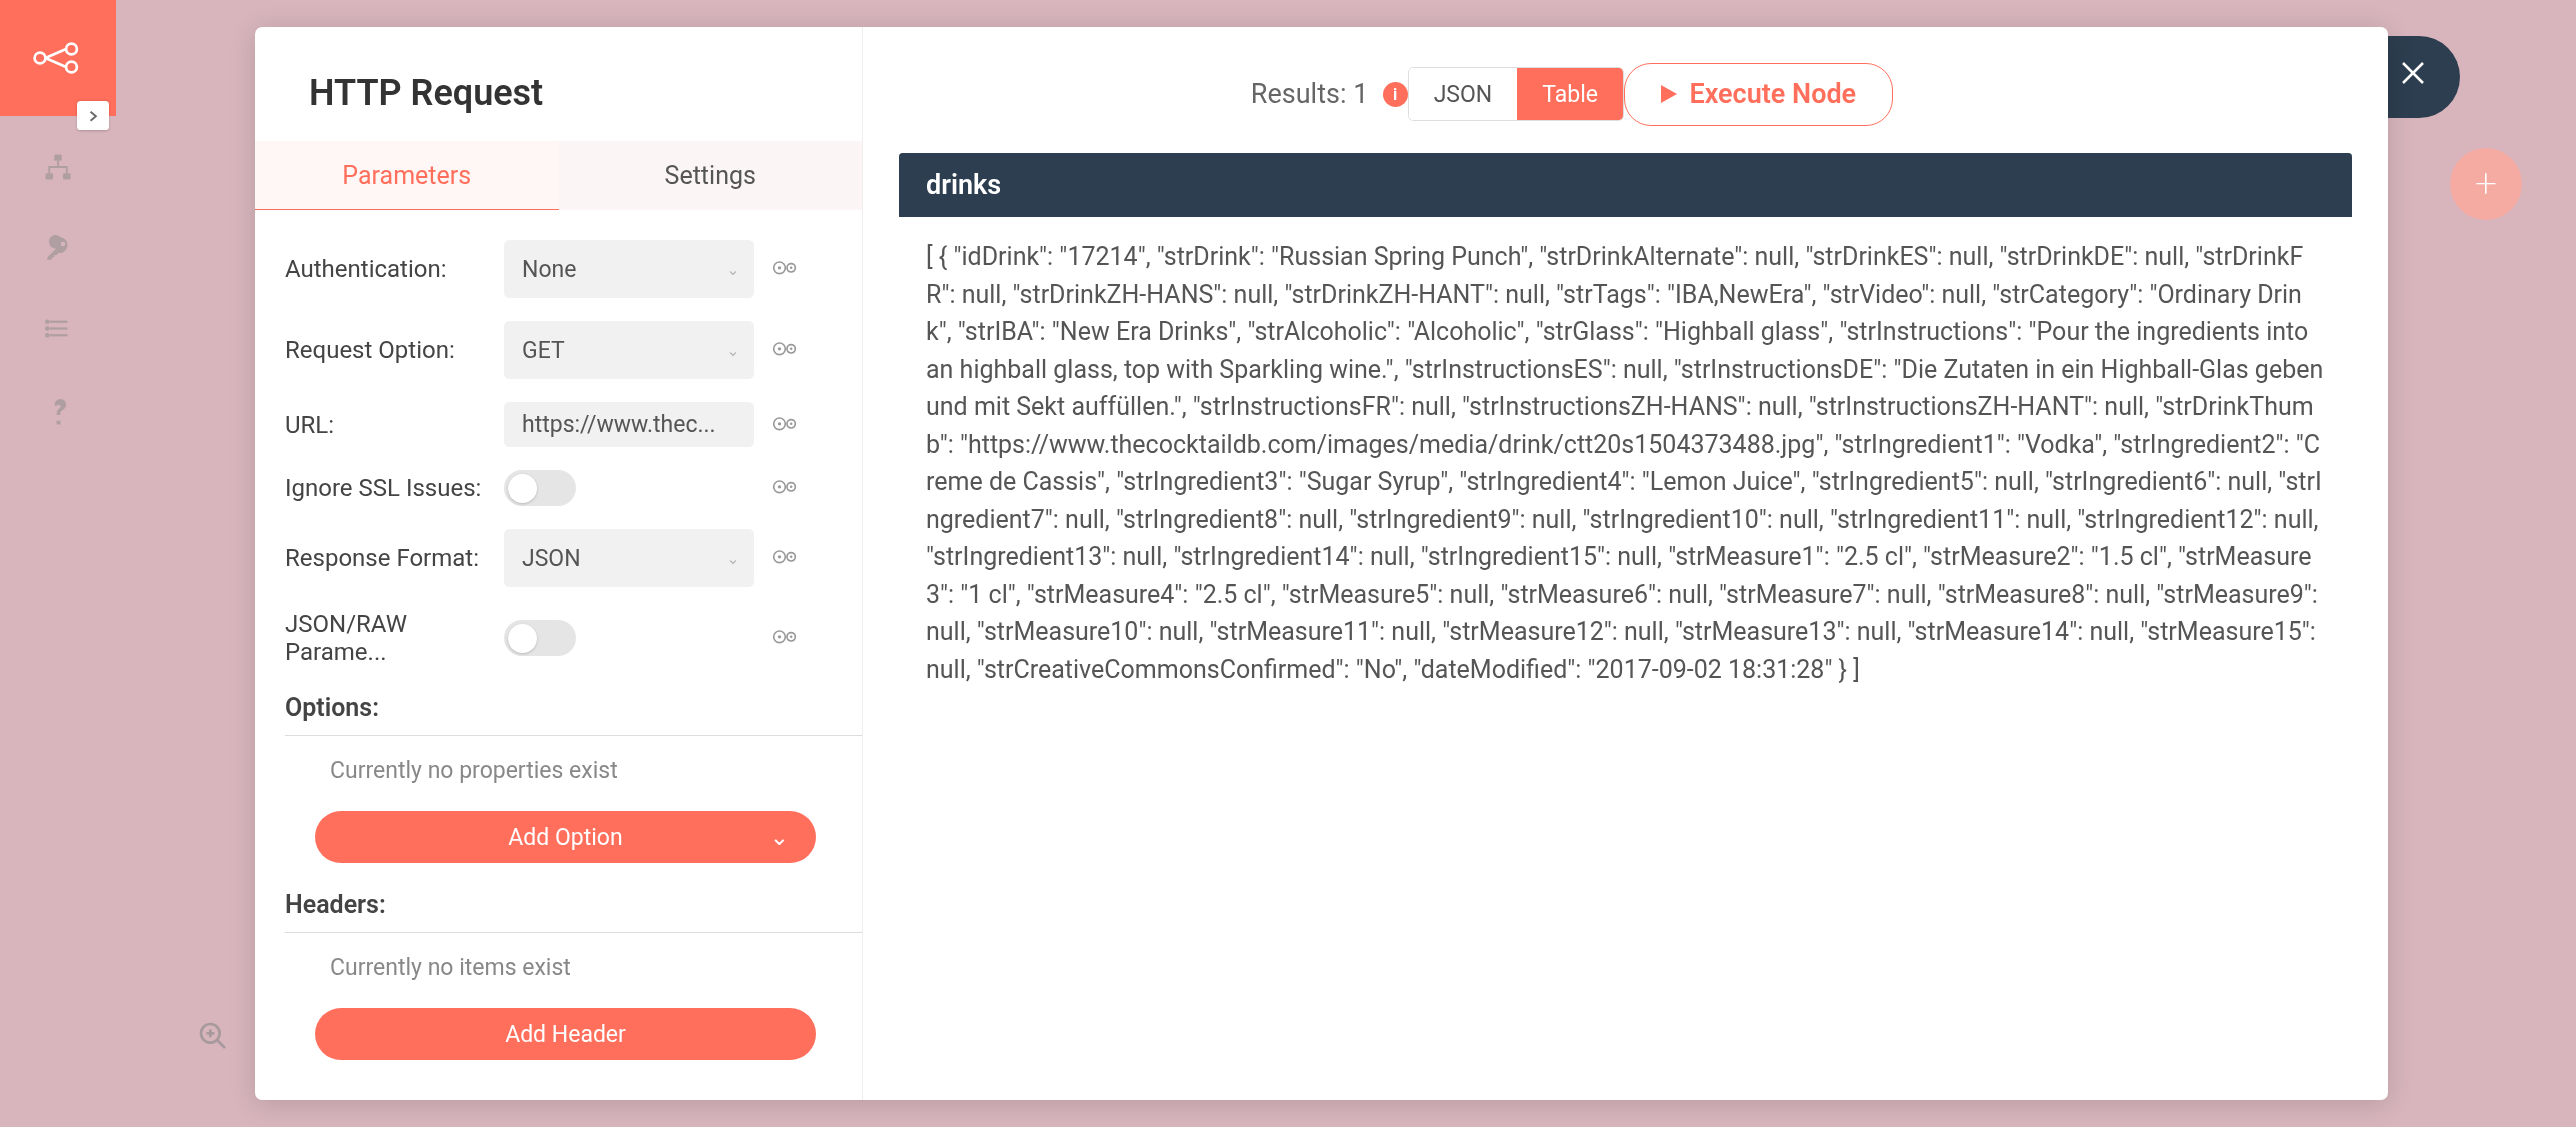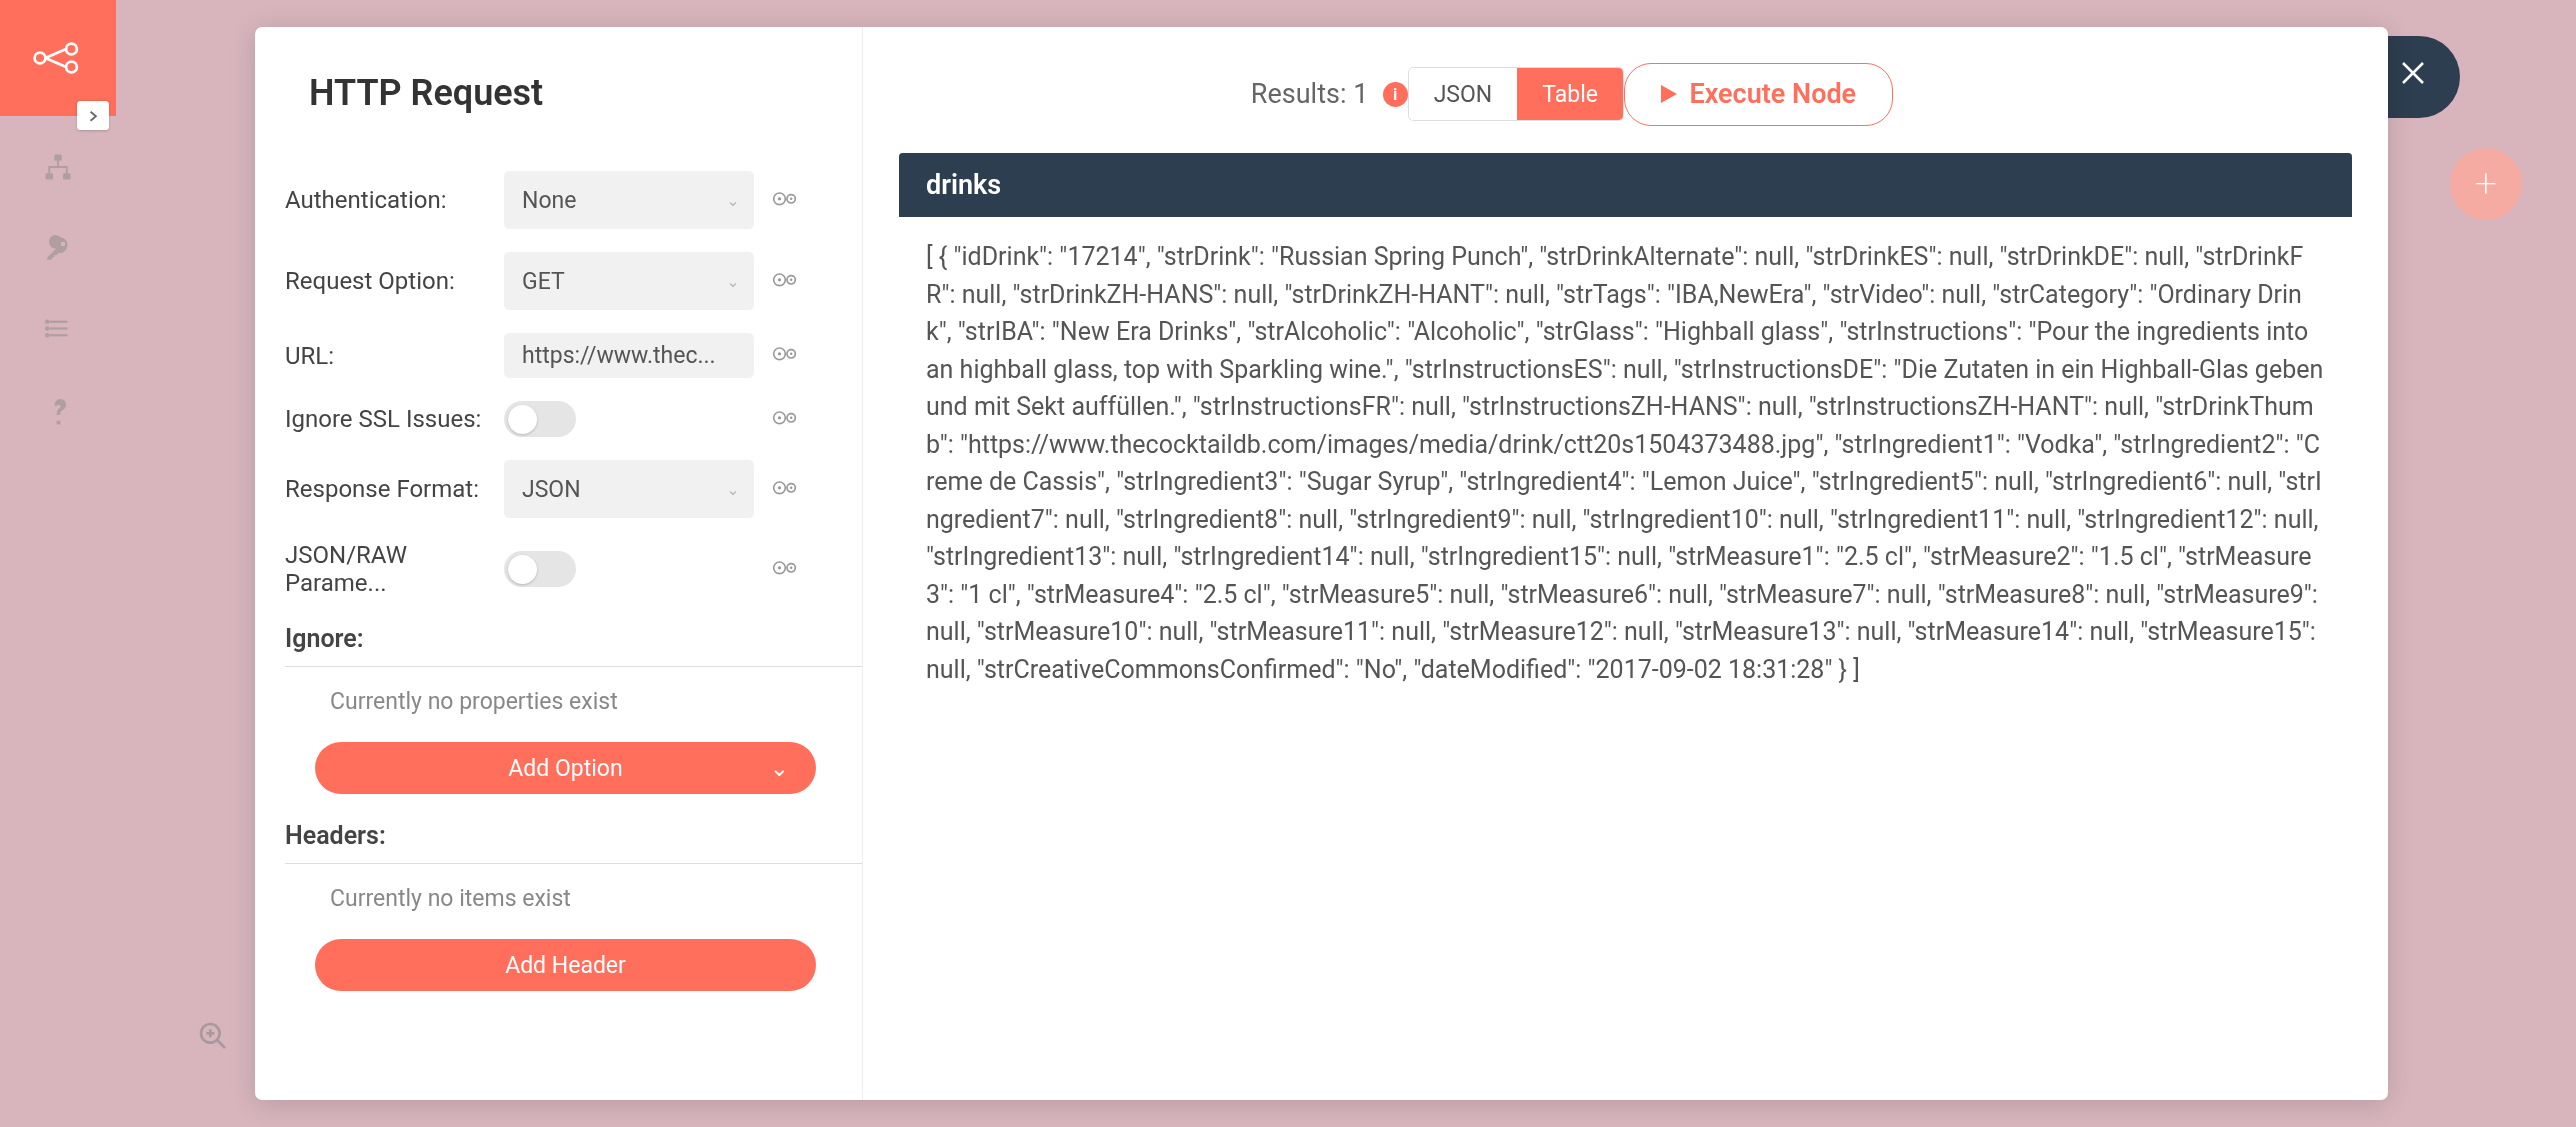--- a/index.html
+++ b/index.html
@@ -134,20 +134,24 @@
         <line x1="20" y1="4" x2="4" y2="20"></line>
       </svg></span>
 </div>
 
 <div class="modal">
 
   <div class="left-pane">
     <div class="left-header">
       <div class="left-title">HTTP Request</div>
     </div>
+    <div class="tabs">
+      <div class="tab active">Parameters</div>
+      <div class="tab">Settings</div>
+    </div>
     <div class="params-body">
 
       <div class="param-row">
         <div class="param-label">Authentication:</div>
         <div class="param-control select-like">
           <span>None</span>
             <span class="select-chev">⌄</span>
         </div>
         <span class="param-gear"><svg width="25" height="19.7" viewBox="0 0 30 22" fill="currentColor">
               <circle cx="9" cy="11" r="7" fill="none" stroke="currentColor" stroke-width="2"></circle>
@@ -221,21 +225,21 @@
             </div>
           </div>
         <span class="param-gear"><svg width="25" height="19.7" viewBox="0 0 30 22" fill="currentColor">
               <circle cx="9" cy="11" r="7" fill="none" stroke="currentColor" stroke-width="2"></circle>
               <circle cx="9" cy="11" r="2"></circle>
               <circle cx="23" cy="11" r="5" fill="none" stroke="currentColor" stroke-width="2"></circle>
               <circle cx="23" cy="11" r="1.5"></circle>
             </svg></span>
       </div>
 
-      <div class="section-label">Ignore:</div>
+      <div class="section-label">Options:</div>
       <div class="section-empty">Currently no properties exist</div>
       <div class="add-button">
           <span>Add Option</span>
           <span class="add-chev">⌄</span>
         </div>
 
       <div class="section-label">Headers:</div>
       <div class="section-empty">Currently no items exist</div>
       <div class="add-button">
           <span>Add Header</span>

